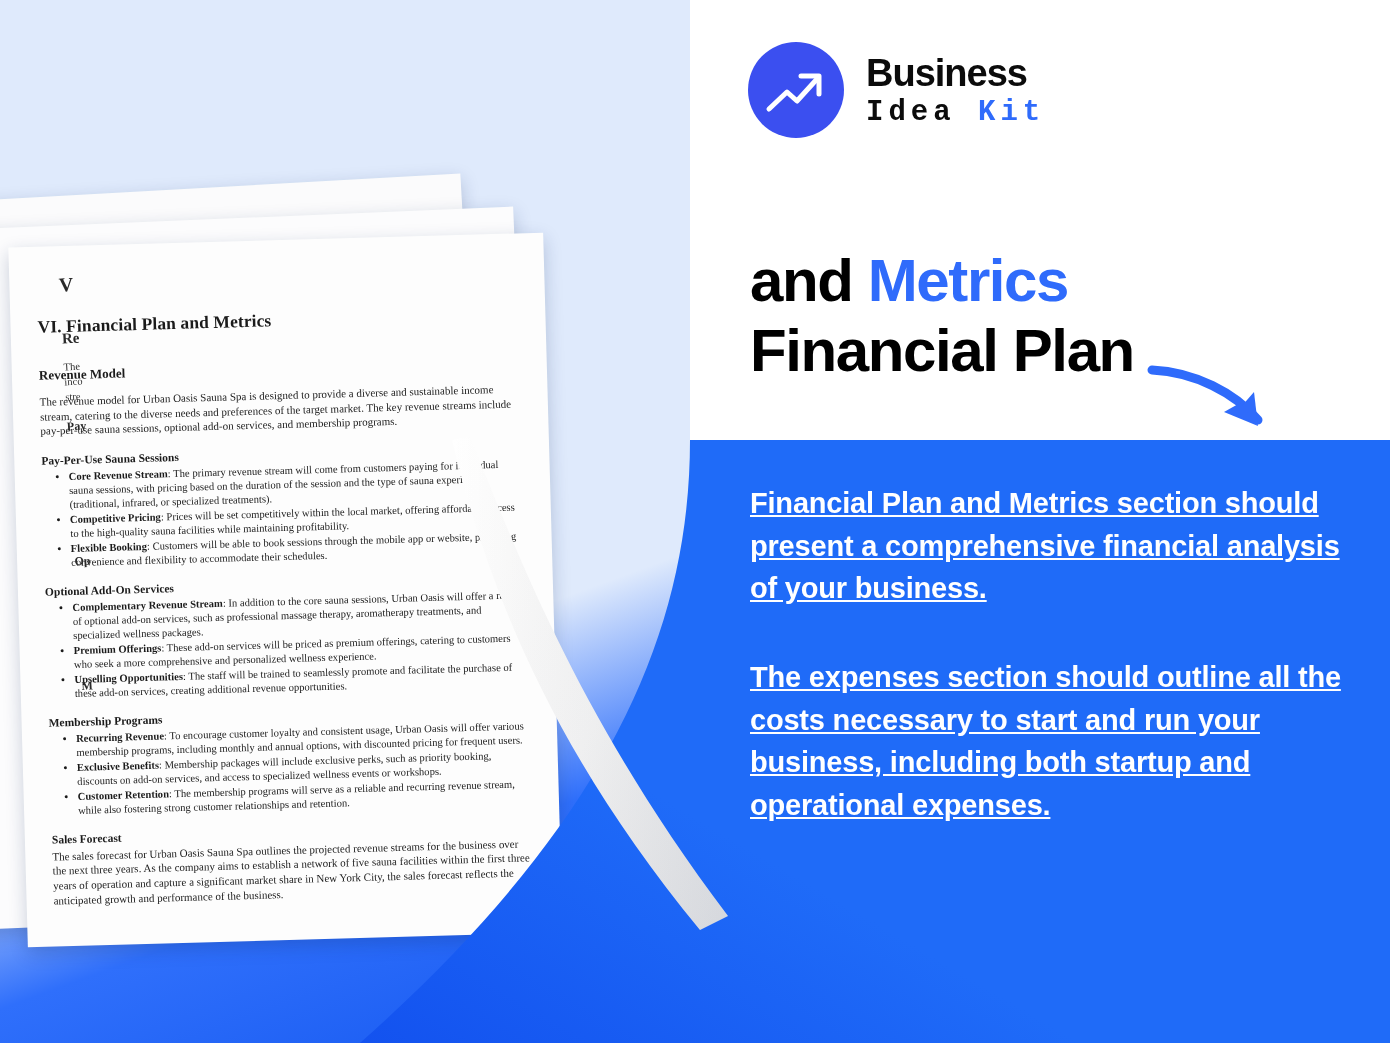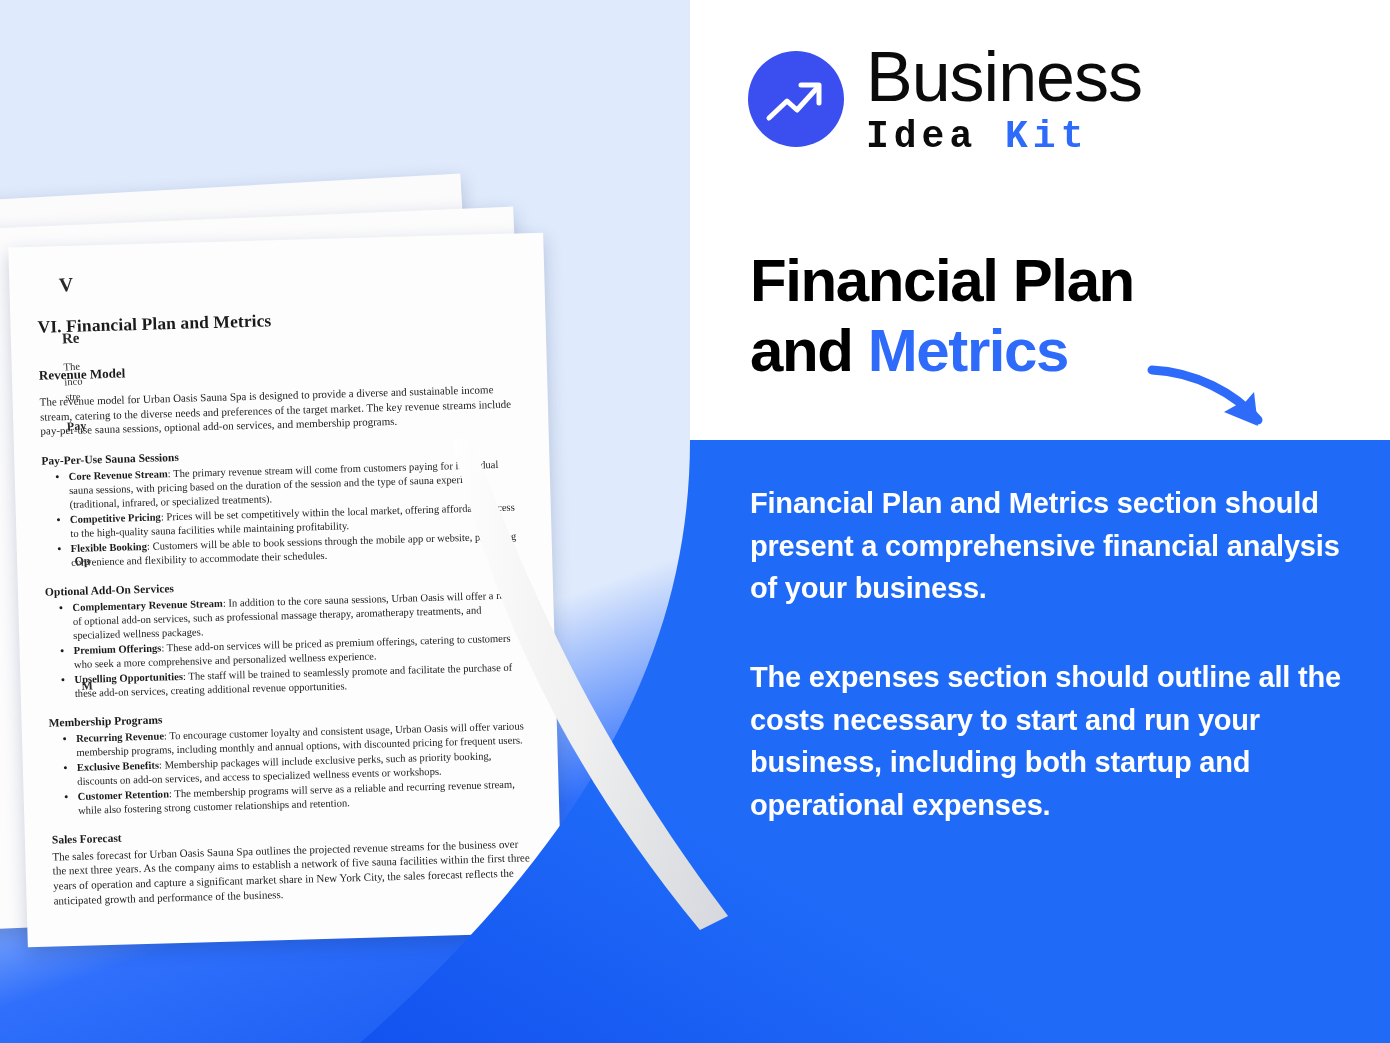--- a/index.html
+++ b/index.html
@@ -163,29 +163,29 @@
     width: 96px; height: 96px;
     border-radius: 50%;
     background: #3b4ff0;
     display: flex;
     align-items: center;
     justify-content: center;
     flex: none;
   }
   .logo-words { line-height: 1; }
   .logo-line1 {
-    font-size: 70px;
-    font-weight: normal;
+    font-size: 38px;
+    font-weight: bold;
     color: #0b0b0b;
     letter-spacing: -1px;
     position: relative;
   }
   .logo-line2 {
     font-family: "Liberation Mono", monospace;
-    font-size: 38px;
+    font-size: 29px;
     font-weight: bold;
     color: #0b0b0b;
     letter-spacing: 5px;
     margin-top: 6px;
   }
   .logo-line2 .kit { color: #2f6bfb; }
 
   
   .headline {
     position: absolute;
@@ -214,21 +214,21 @@
     position: absolute;
     left: 750px;
     top: 482px;
     width: 600px;
     color: #ffffff;
     font-size: 29px;
     font-weight: bold;
     line-height: 1.47;
     letter-spacing: -.2px;
   }
-  .blurbs p { margin: 0 0 46px 0; }
+  .blurbs p { margin: 0 0 46px 0; text-decoration: underline; }
   .blurbs p:last-child { margin-bottom: 16px; }
 </style>
 </head>
 <body>
 
 <div id="stage">
 
   <div class="left-blue-wash"></div>
 
   <div class="right-white"></div>
@@ -330,22 +330,22 @@
         <polyline points="36,17 54,17 54,35" fill="none" stroke="#ffffff" stroke-width="5" stroke-linecap="round" stroke-linejoin="round"></polyline>
       </svg>
     </div>
     <div class="logo-words">
       <div class="logo-line1">Business</div>
       <div class="logo-line2"><span>Idea</span> <span class="kit">Kit</span></div>
     </div>
   </div>
 
   <div class="headline">
+    <div><span>and </span><span class="hl-accent">Metrics</span></div>
     <div>Financial Plan</div>
-    <div><span>and </span><span class="hl-accent">Metrics</span></div>
   </div>
 
   <svg class="arrow" viewBox="0 0 170 110">
     <path d="M 12 22 C 55 24, 95 45, 118 72" fill="none" stroke="#2f6bfb" stroke-width="9" stroke-linecap="round"></path>
     <path d="M 118 78 L 114 44 L 100 60 Z" fill="#2f6bfb"></path>
     <path d="M 118 78 L 84 64 L 100 55 Z" fill="#2f6bfb"></path>
   </svg>
 
   <div class="blurbs">
     <p>Financial Plan and Metrics section should present a comprehensive financial analysis of your business.</p>

